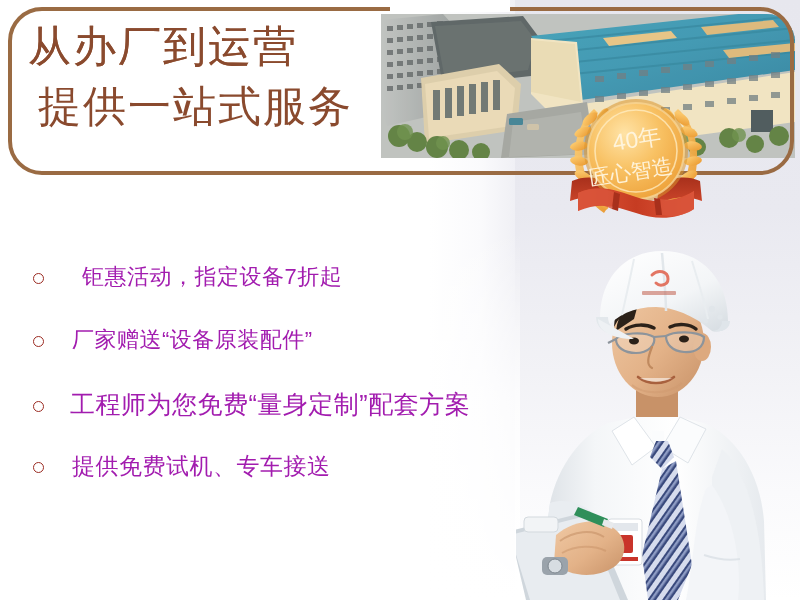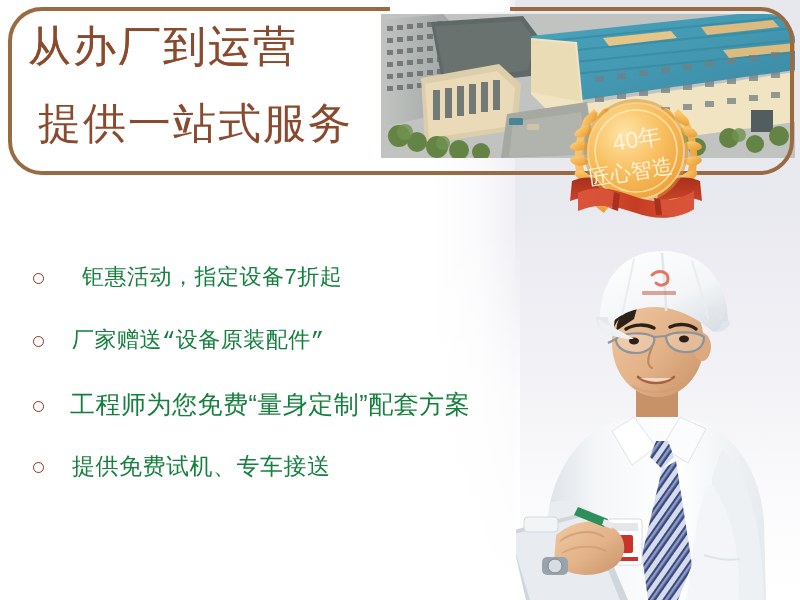--- a/index.html
+++ b/index.html
@@ -39,21 +39,21 @@
   .headline{
     position:absolute;left:26px;top:22px;width:350px;
     font-family:"Liberation Serif", serif;
     color:#8a4a2e;
     line-height:1.18;
     white-space:nowrap;
   }
   .hl1{font-size:43px;letter-spacing:2px;padding-left:2px;
        background:linear-gradient(to bottom,#7d3f25 0%,#9a5a38 55%,#b07a52 100%);
        -webkit-background-clip:text;background-clip:text;color:#8a4a2e;}
-  .hl2{font-size:43px;letter-spacing:2px;padding-left:12px;margin-top:26px;color:#8a4a2e;}
+  .hl2{font-size:43px;letter-spacing:2px;padding-left:12px;margin-top:9px;color:#8a4a2e;}
 
   
   .photo{
     position:absolute;left:381px;top:14px;width:414px;height:144px;
     overflow:hidden;border-top-right-radius:28px;
   }
   .photo svg{display:block;}
 
   
   .badge{position:absolute;left:556px;top:85px;width:160px;height:145px;}
@@ -65,24 +65,24 @@
     position:relative;height:63px;display:flex;align-items:flex-start;
     color:#8b1a18;
   }
   .bullet-dot{
     position:absolute;left:33px;top:11px;width:11px;height:11px;
     border:1.6px solid #9b2b22;border-radius:50%;box-sizing:border-box;
   }
   .bullet-text{
     position:absolute;left:72px;top:0;
     font-family:"Liberation Sans", sans-serif;
-    font-size:23px;color:#15803d;white-space:nowrap;letter-spacing:.5px;
+    font-size:23px;color:#a21caf;white-space:nowrap;letter-spacing:.5px;
   }
   .r0 .bullet-text{left:82px;font-size:22px;}
-  .r1 .bullet-text{font-size:22px;font-family:Liberation Mono, monospace;}
+  .r1 .bullet-text{font-size:22px;}
   .r2 .bullet-text{font-size:23px;}
   .r3 .bullet-text{left:70px;font-size:25px;}
   .r3 .bullet-dot{top:13px;}
 
   
   .person{position:absolute;left:516px;top:235px;width:284px;height:365px;overflow:hidden;}
   .person svg{display:block;}
 </style>
 </head>
 <body>

